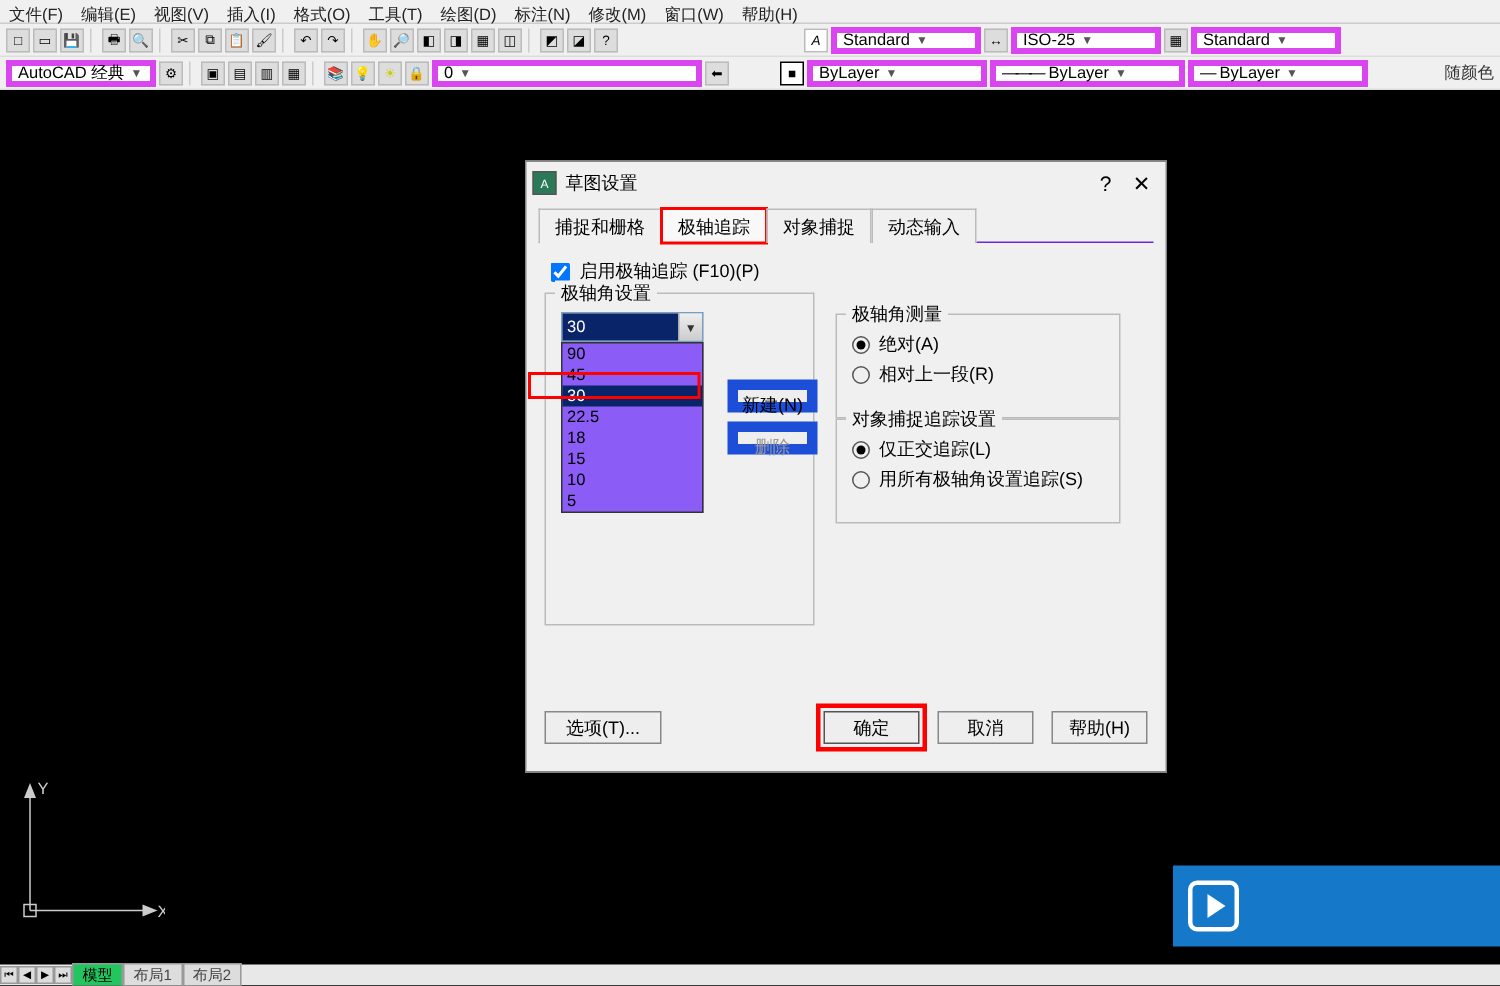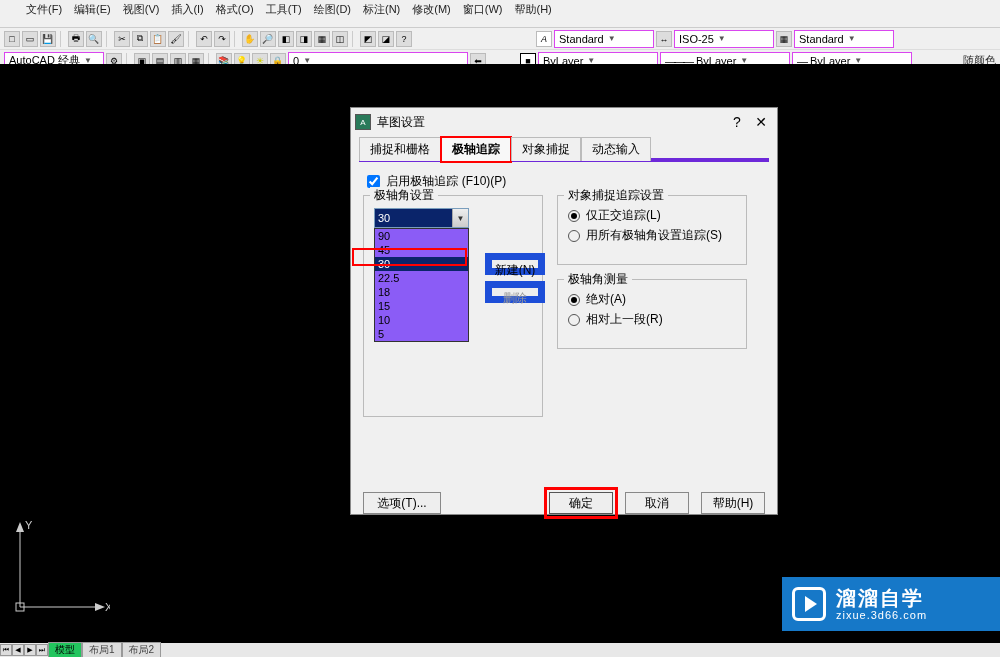--- a/index.html
+++ b/index.html
@@ -1,25 +1,25 @@
 <!DOCTYPE html>
 <html><head>
 <meta charset="utf-8">
 <style>
   * { box-sizing: border-box; font-family: "Microsoft YaHei", "SimSun", sans-serif; }
   body { margin: 0; width: 1000px; height: 657px; background: #000; overflow: hidden; position: relative; }
 
   
-  .menubar { background: #f0f0f0; height: 28px; display: flex; font-size: 11px; color: #222; padding-left: 20px; border-bottom: 1px solid #ccc; }
+  .menubar { background: #f0f0f0; height: 16px; display: flex; font-size: 11px; color: #222; padding-left: 0; border-bottom: 1px solid #ccc; }
   .menubar span { padding: 2px 6px; cursor: default; }
 
   
   .toolbar1, .toolbar2 { position: relative; background: #f0f0f0; height: 22px; display: flex; align-items: center; font-size: 11px; gap: 2px; padding-left: 4px; border-bottom: 1px solid #ddd; }
   .tb-icon { width: 16px; height: 16px; background: #ddd; border: 1px solid #bbb; display: flex; align-items: center; justify-content: center; font-size: 9px; }
-  .tb-dropdown { height: 18px; background: #fff; border: 1px solid #d946ef; display: flex; align-items: center; padding: 0 4px; font-size: 11px; gap: 4px; }
+  .tb-dropdown { height: 18px; background: #fff; border: 4px solid #d946ef; display: flex; align-items: center; padding: 0 4px; font-size: 11px; gap: 4px; }
   .tb-dropdown .arrow { color: #555; font-size: 8px; }
   .tb-sep { width: 4px; height: 16px; border-left: 1px solid #ccc; margin: 0 2px; }
 
   
   .drawing { position: absolute; left: 0; top: 64px; right: 0; bottom: 12px; background: #000; }
 
   
   .ucs { position: absolute; left: 10px; bottom: 28px; color: #aaa; font-size: 11px; }
   .ucs svg { display: block; }
 
@@ -30,24 +30,24 @@
   .bottom-tabs .tab.inactive { background: #ddd; color: #444; }
 
   
   .dialog { position: absolute; left: 350px; top: 107px; width: 428px; height: 408px; background: #f0f0f0; border: 1px solid #888; box-shadow: 2px 2px 6px rgba(0,0,0,0.3); }
   .dlg-title { height: 28px; display: flex; align-items: center; padding: 0 4px; }
   .dlg-title .dlg-icon { width: 16px; height: 16px; background: #2a7a5a; border: 1px solid #555; margin-right: 6px; display: flex; align-items: center; justify-content: center; color: #fff; font-size: 8px; }
   .dlg-title .dlg-text { flex: 1; font-size: 12px; }
   .dlg-title .dlg-help { width: 24px; text-align: center; font-size: 14px; cursor: default; }
   .dlg-title .dlg-close { width: 24px; text-align: center; font-size: 14px; cursor: default; }
 
-  .dlg-tabs { display: flex; height: 24px; border-bottom: 4px solid #6d28d9; font-size: 12px; margin: 2px 8px 0 8px; position: relative; align-items: center; }
+  .dlg-tabs { display: flex; height: 24px; border-bottom: 1px solid #6d28d9; font-size: 12px; margin: 2px 8px 0 8px; position: relative; }
   .dlg-tab { padding: 3px 10px; border: 1px solid #bbb; border-bottom: none; background: #f0f0f0; position: relative; top: 1px; cursor: default; }
   .dlg-tab.active { background: #f8f8f8; border-bottom: 1px solid #f8f8f8; }
-  .dlg-tab.highlight { outline: 2px solid red; outline-offset: -1px; position: relative; font-weight: bold; }
+  .dlg-tab.highlight { outline: 2px solid red; outline-offset: -1px; position: relative; }
 
   .dlg-body { padding: 6px 12px; font-size: 12px; }
   .chk-row { margin: 4px 0; }
   .chk-row input { vertical-align: middle; }
 
   .dlg-cols { display: flex; gap: 14px; margin-top: 4px; }
   .groupbox { border: 1px solid #bbb; padding: 8px 8px 8px 10px; position: relative; }
   .groupbox .gb-title { position: absolute; top: -9px; left: 6px; background: #f0f0f0; padding: 0 4px; font-size: 12px; }
   .gb-left { width: 180px; height: 222px; }
   .gb-right { width: 190px; height: 70px; }
@@ -65,21 +65,21 @@
   .chk-extra .box { width: 11px; height: 11px; border: 1px solid #888; }
 
   .btn-small { width: 60px; height: 22px; background: #eee; border: 7px solid #1d4ed8; font-size: 12px; text-align: center; line-height: 20px; margin-bottom: 6px; }
   .btn-small.disabled { color: #999; }
   .side-btns { position: absolute; left: 122px; top: 58px; }
 
   .radio-row { display: flex; align-items: center; gap: 6px; margin: 3px 0; font-size: 12px; }
   .radio { width: 12px; height: 12px; border: 1px solid #555; border-radius: 50%; display: flex; align-items: center; justify-content: center; }
   .radio .dot { width: 6px; height: 6px; background: #000; border-radius: 50%; }
 
-  .dlg-footer { position: absolute; bottom: 0; left: 12px; right: 12px; display: flex; align-items: center; gap: 12px; }
+  .dlg-footer { position: absolute; bottom: 18px; left: 12px; right: 12px; display: flex; align-items: center; gap: 12px; }
   .dlg-footer .spacer { flex: 1; }
   .dlg-btn { width: 64px; height: 22px; border: 1px solid #888; background: #eee; font-size: 12px; text-align: center; line-height: 20px; cursor: default; }
   .dlg-btn.options { width: 78px; }
   .dlg-btn.ok { outline: 3px solid red; outline-offset: 2px; border: 1px solid #555; }
 
   .red-box-30 { position: absolute; border: 2px solid red; left: -22px; top: 40px; width: 115px; height: 18px; z-index: 6; pointer-events: none; }
 
   
   .watermark { position: absolute; right: 0; bottom: 26px; width: 218px; height: 54px; background: #1678c8; display: flex; align-items: center; padding: 0 10px; gap: 10px; }
   .watermark .play { width: 34px; height: 34px; border: 3px solid #fff; border-radius: 6px; display: flex; align-items: center; justify-content: center; }
@@ -251,44 +251,44 @@
             <span>附加角(D)</span>
           </div>
         </div>
         <div class="side-btns">
           <div class="btn-small">新建(N)</div>
           <div class="btn-small disabled">删除</div>
         </div>
       </div>
 
       <div>
+        <div class="groupbox gb-right2">
+          <div class="gb-title">极轴角测量</div>
+          <div class="radio-row">
+            <div class="radio">
+                <div class="dot"></div>
+              </div>
+            <span>绝对(A)</span>
+          </div>
+          <div class="radio-row">
+            <div class="radio"></div>
+            <span>相对上一段(R)</span>
+          </div>
+        </div>
         <div class="groupbox gb-right">
           <div class="gb-title">对象捕捉追踪设置</div>
           <div class="radio-row">
             <div class="radio">
                 <div class="dot"></div>
               </div>
             <span>仅正交追踪(L)</span>
           </div>
           <div class="radio-row">
             <div class="radio"></div>
             <span>用所有极轴角设置追踪(S)</span>
-          </div>
-        </div>
-        <div class="groupbox gb-right2">
-          <div class="gb-title">极轴角测量</div>
-          <div class="radio-row">
-            <div class="radio">
-                <div class="dot"></div>
-              </div>
-            <span>绝对(A)</span>
-          </div>
-          <div class="radio-row">
-            <div class="radio"></div>
-            <span>相对上一段(R)</span>
           </div>
         </div>
       </div>
     </div>
   </div>
 
   <div class="dlg-footer">
     <div class="dlg-btn options">选项(T)...</div>
     <div class="spacer"></div>
     <div class="dlg-btn ok">确定</div>
@@ -304,17 +304,13 @@
   <div class="nav-btn">⏭</div>
   <div class="tab">模型</div>
   <div class="tab inactive">布局1</div>
   <div class="tab inactive">布局2</div>
 </div>
 
 <div class="watermark">
   <div class="play">
       <div class="tri"></div>
     </div>
-  <div class="wm-text">
-    <div class="big">溜溜自学</div>
-    <div class="small">zixue.3d66.com</div>
-  </div>
 </div>
 
 </body></html>

